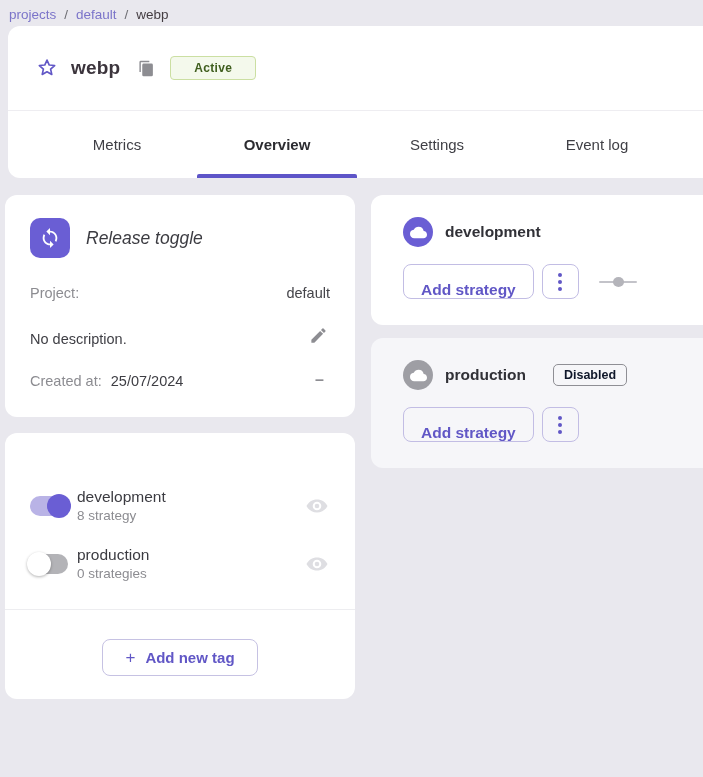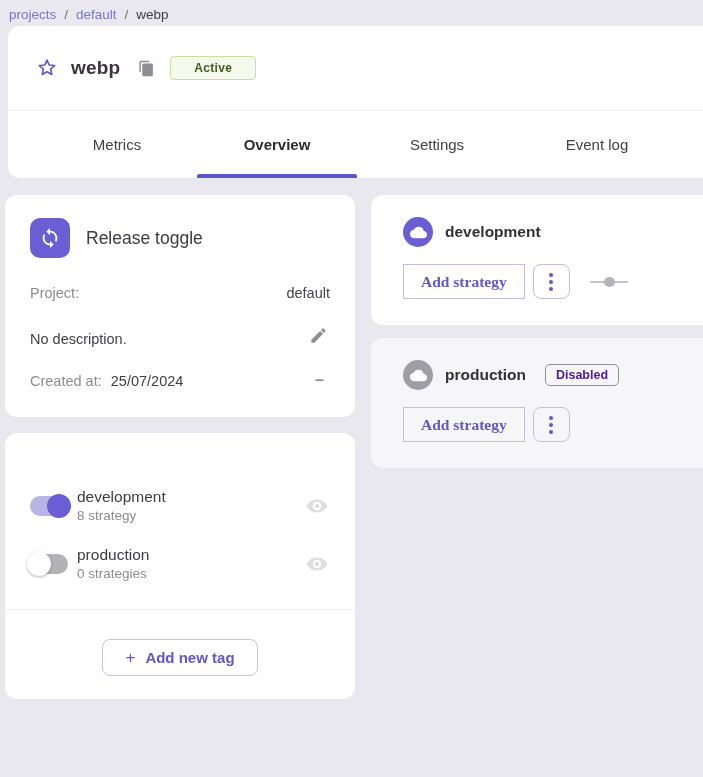--- a/index.html
+++ b/index.html
@@ -54,21 +54,21 @@
 
   .card { background:#fff; border-radius:12px; }
 
   
   .release-card { padding:23px 25px 28px 25px; }
   .type-row { display:flex; align-items:center; }
   .type-icon {
     width:40px; height:40px; border-radius:10px; background:#6a5ed4;
     display:flex; align-items:center; justify-content:center;
   }
-  .type-label { font-size:17.5px; color:#3c3c42; margin-left:16px; }
+  .type-label { font-size:17.5px; color:#3c3c42; margin-left:16px;font-style:italic; }
   .meta-row { display:flex; align-items:flex-end; justify-content:space-between; margin-top:27px; font-size:14.5px;gap:26px; }
   .meta-label { color:#8c8c91; }
   .meta-value { color:#45454a; }
   .desc-row { margin-top:22px; }
   .desc-text { color:#3e3e44; font-size:14.5px; }
   .icon-btn { width:24px; height:24px; display:flex; align-items:center; justify-content:center; cursor:pointer; }
   .created-row { margin-top:24px; }
   .created-left { display:flex; gap:9px; font-size:14.5px; align-items:center; }
   .created-value { color:#3e3e44; }
   .minus-glyph { color:#8d8d92; font-size:16px; font-weight:bold; padding-right:6px; }
@@ -110,29 +110,29 @@
   
   .env-panel { border-radius:12px; padding:22px 32px 26px 32px; }
   .env-panel.enabled { background:#ffffff; }
   .env-panel.disabled { background:#f6f6f9; margin-top:13px; }
   .panel-title-row { display:flex; align-items:center; }
   .cloud-circle { width:30px; height:30px; border-radius:50%; display:flex; align-items:center; justify-content:center; }
   .cloud-circle.purple { background:#6a5ed4; }
   .cloud-circle.gray { background:#9e9ea4; }
   .panel-name { margin-left:12px; font-size:15.5px; font-weight:bold; color:#313137; }
   .disabled-badge {
-    margin-left:19px; border:1px solid #8f8f95; border-radius:5px;
-    padding:3px 10px; font-size:12.5px; font-weight:bold; color:#4c1d95; background:transparent;
+    margin-left:27px; border:1px solid #8f8f95; border-radius:5px;
+    padding:3px 10px; font-size:12.5px; font-weight:bold; color:#0f172a; background:transparent;
   }
   .panel-buttons { display:flex; align-items:center; margin-top:17px; }
   .add-strategy-btn {
-    height:35px; padding:8px 17px; background:transparent;
-    border:1px solid #c2bde4; border-radius:0;
+    height:35px; padding:16px 17px; background:transparent;
+    border:1px solid #c2bde4; border-radius:8px;
     color:#6157c6; font-size:15.5px; font-weight:bold; cursor:pointer;
-    font-family:Liberation Serif, serif;
+    font-family:Liberation Sans, sans-serif;
   }
   .kebab-btn {
     margin-left:8px; width:37px; height:35px;
     border:1px solid #c2bde4; border-radius:8px; background:transparent; cursor:pointer;
     display:flex; flex-direction:column; align-items:center; justify-content:center; gap:3px;
   }
   .kebab-btn span { width:4px; height:4px; border-radius:50%; background:#6157c6; }
   .connector { margin-left:20px; position:relative; width:38px; height:10px; display:flex; align-items:center; }
   .connector .line { width:100%; height:2px; background:#c3c3c9; border-radius:1px; }
   .connector .dot { position:absolute; left:14px; top:0; width:11px; height:10px; border-radius:50%; background:#b4b4ba; }

